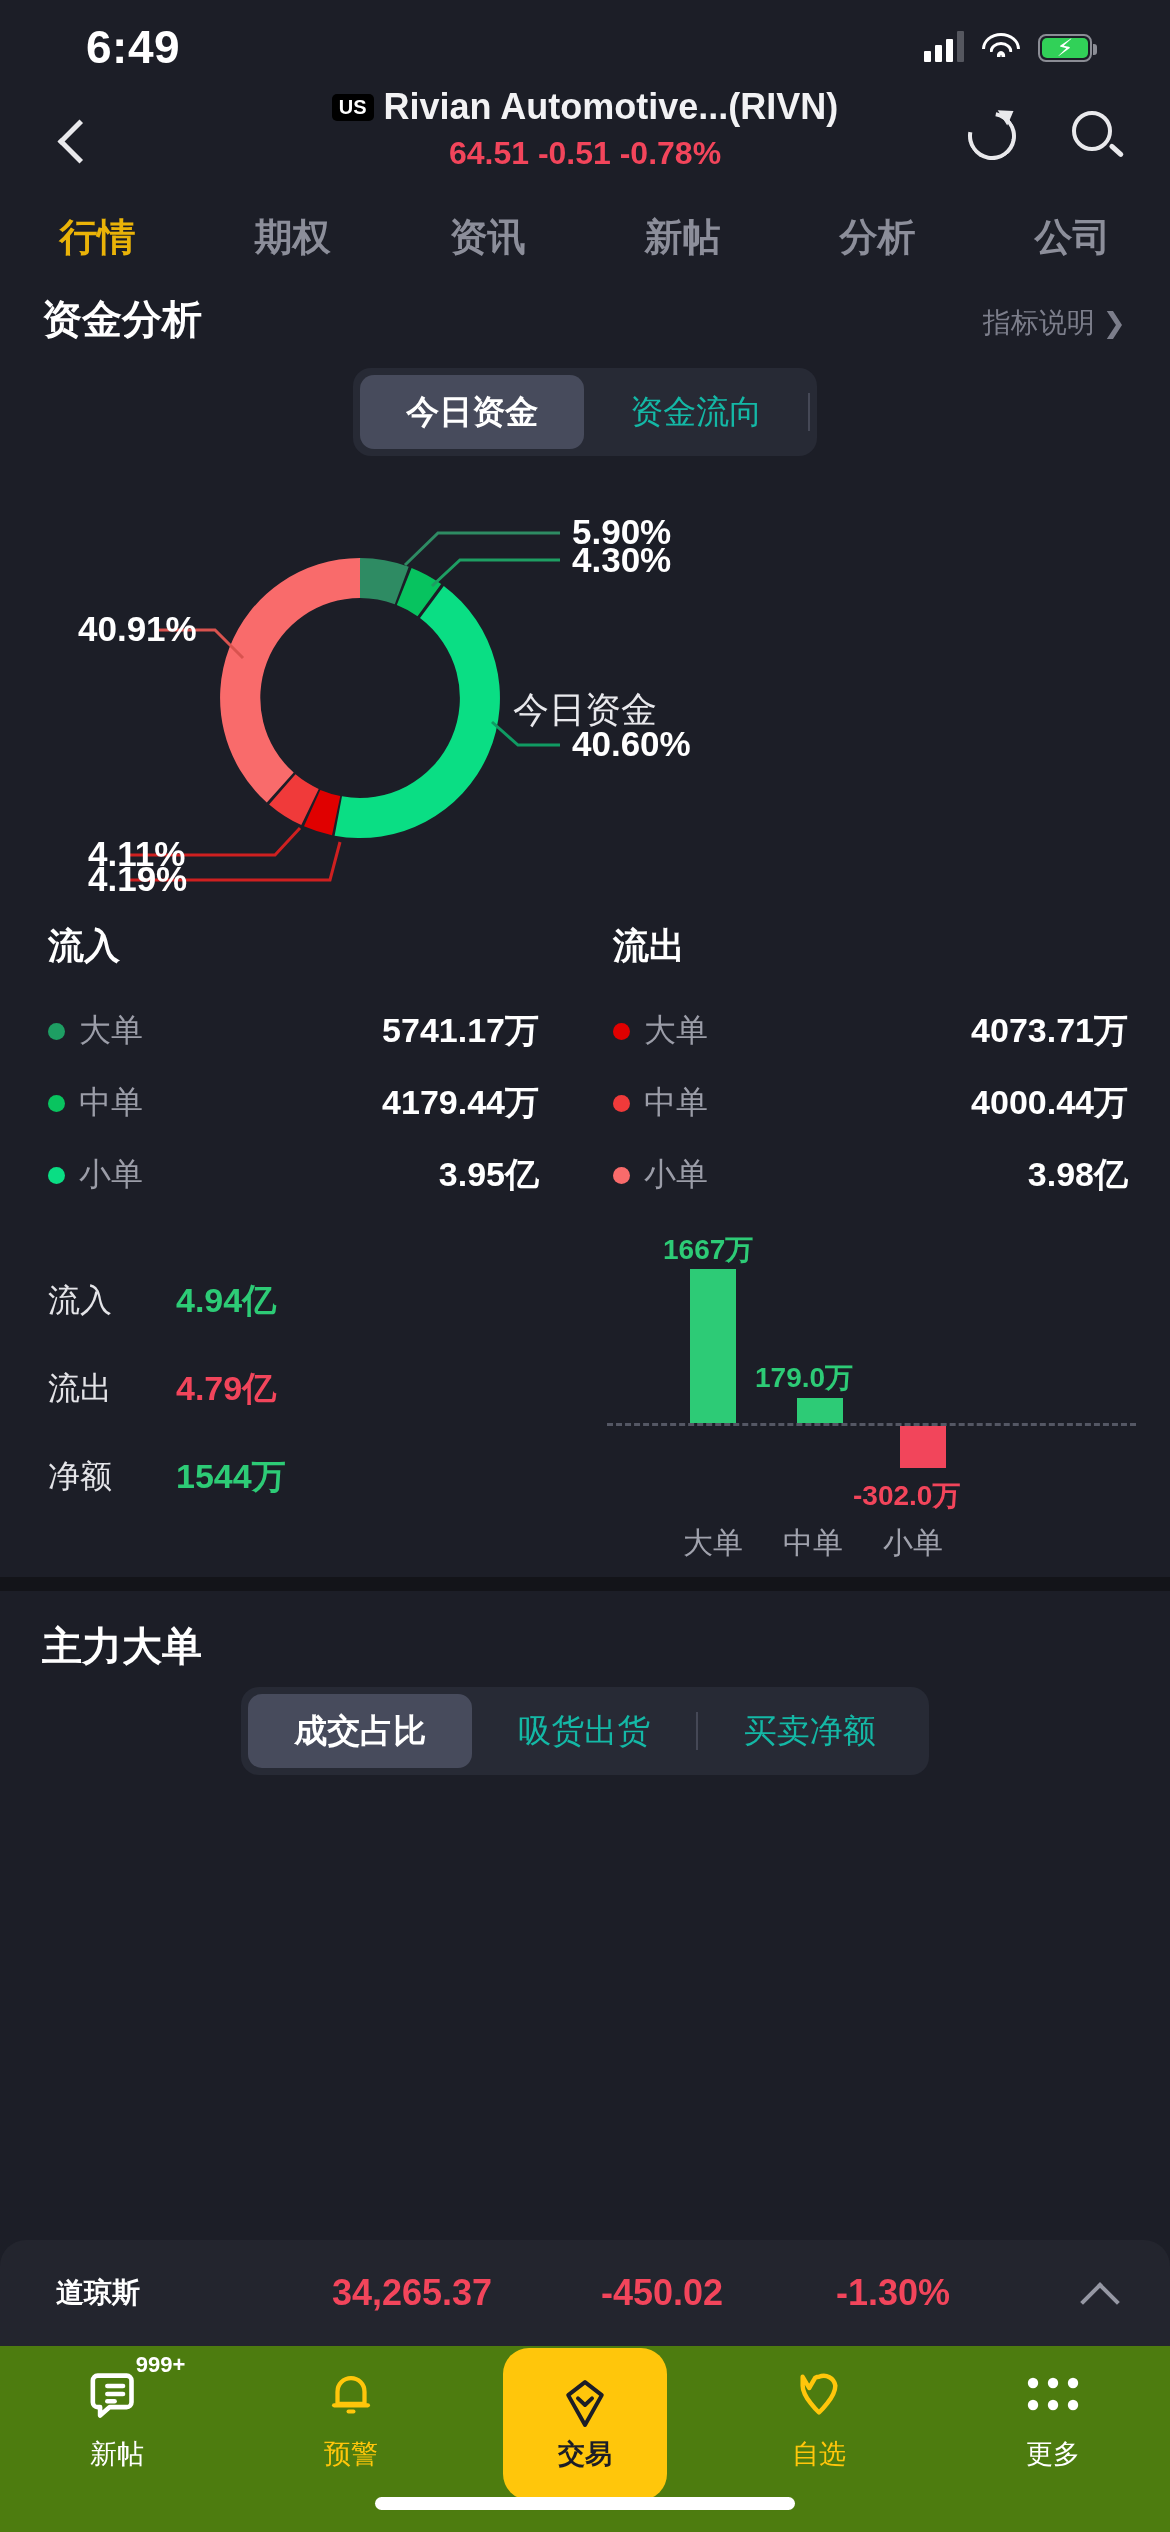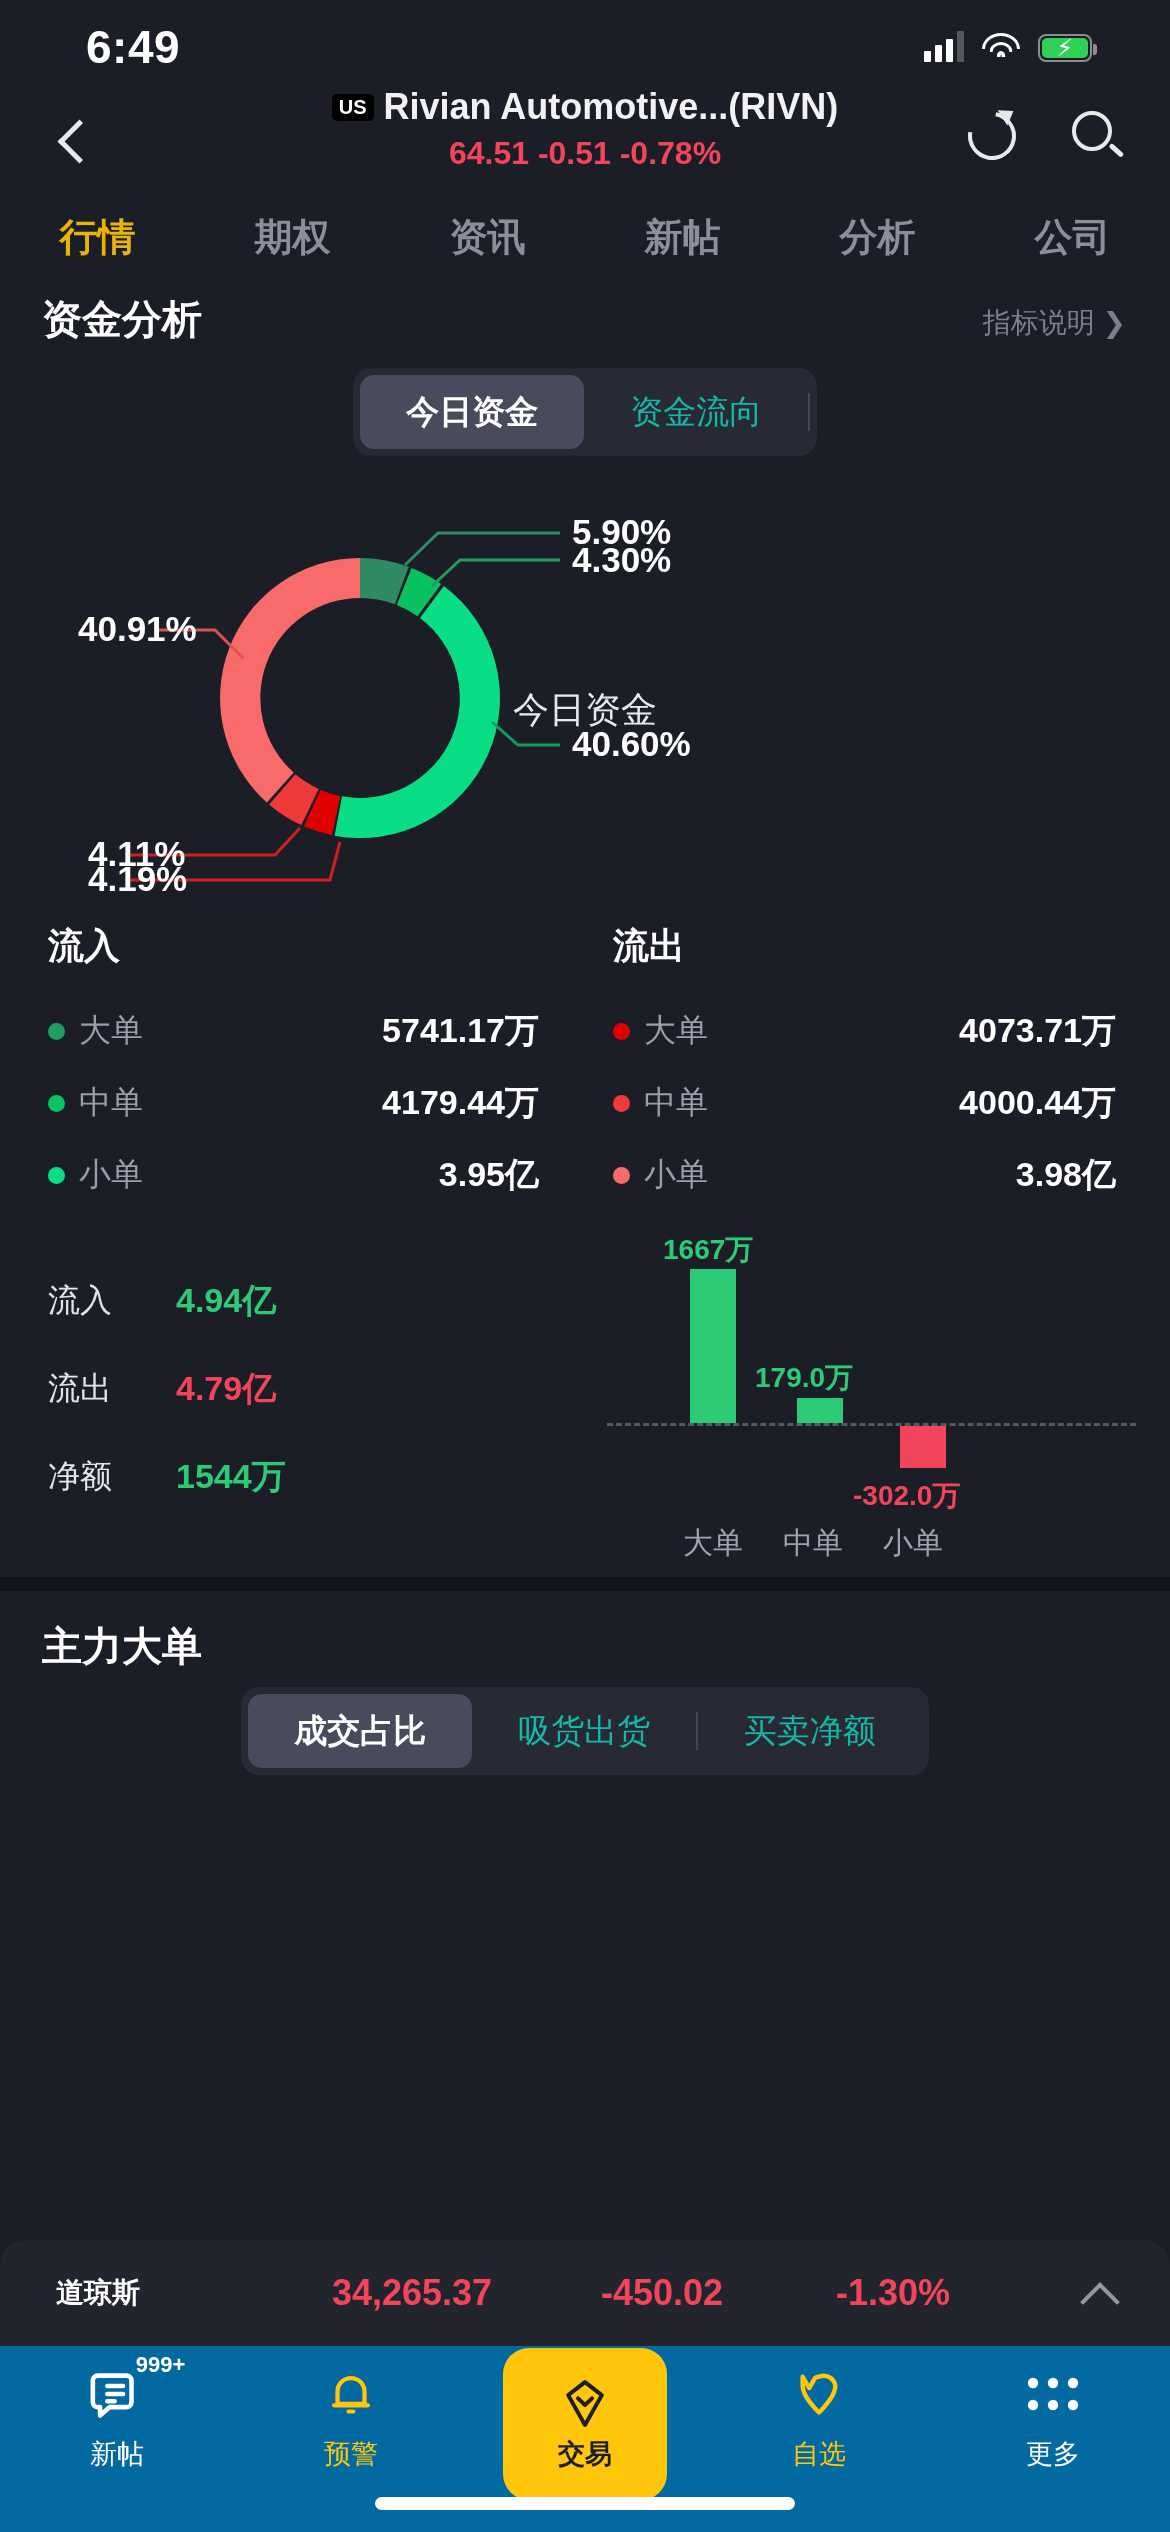--- a/index.html
+++ b/index.html
@@ -82,21 +82,21 @@
 
   
   .flows { display:flex; margin-top:12px; }
   .flowcol { width:50%; padding-left:48px; }
   .flowcol.right { padding-left:28px; }
   .flow-head { font-size:36px; font-weight:700; color:#FFFFFF; margin-bottom:24px; }
   .flow-row { display:flex; align-items:center; height:72px; }
   .dot { width:17px; height:17px; border-radius:50%; margin-right:14px; flex:none; }
   .flow-name { font-size:32px; color:#9B9DA8; }
   .flow-val { margin-left:auto; font-size:34px; font-weight:700; color:#FFFFFF; padding-right:46px; }
-  .flowcol.right .flow-val { padding-right:54px; }
+  .flowcol.right .flow-val { padding-right:42px; }
 
   
   .lower { display:flex; margin-top:30px; height:300px; }
   .summary { width:50%; padding-left:48px; padding-top:16px; }
   .sum-row { display:flex; align-items:center; height:88px; }
   .sum-lab { font-size:32px; color:#E4E4E8; width:128px; }
   .sum-val { font-size:34px; font-weight:700; }
 
   .barchart { width:50%; position:relative; }
   .zeroline { position:absolute; left:22px; right:34px; top:182px; height:0;
@@ -113,21 +113,21 @@
   .tk-name { margin-left:56px; font-size:28px; font-weight:700; color:#FFFFFF; width:222px; }
   .tk-v { font-size:36px; font-weight:700; color:#F2455B; text-align:center; }
   .tk-price { width:268px; }
   .tk-chg { width:232px; }
   .tk-pct { width:230px; }
   .tk-caret { margin-left:auto; margin-right:54px; width:34px; height:34px; cursor:pointer; position:relative; }
   .tk-caret:before { content:""; position:absolute; left:4px; top:12px; width:24px; height:24px;
     border-left:4px solid #9698A4; border-top:4px solid #9698A4; transform:rotate(45deg); }
 
   
-  .tabbar { position:absolute; left:0; bottom:0; width:1170px; height:186px; background:#0369a1;
+  .tabbar { position:absolute; left:0; bottom:0; width:1170px; height:186px; background:#4d7c0f;
             display:flex; align-items:flex-start; padding-top:10px; }
   .tabitem { flex:1; text-align:center; cursor:pointer; position:relative; }
   .tabicon { height:78px; display:flex; align-items:center; justify-content:center; position:relative; }
   .tablabel { font-size:27px; margin-top:2px; }
   .tabitem.trade { }
   .trade-pill { width:164px; height:152px; margin:0 auto; background:#FFC60B; border-radius:26px;
                 display:flex; flex-direction:column; align-items:center; justify-content:center; gap:2px; margin-top:-8px; }
   .home-ind { position:absolute; left:50%; transform:translateX(-50%); bottom:22px;
               width:420px; height:13px; background:#FFFFFF; border-radius:7px; }
   .badge { position:absolute; left:58%; top:-4px; font-size:22px; font-weight:700; color:#FFFFFF; }

